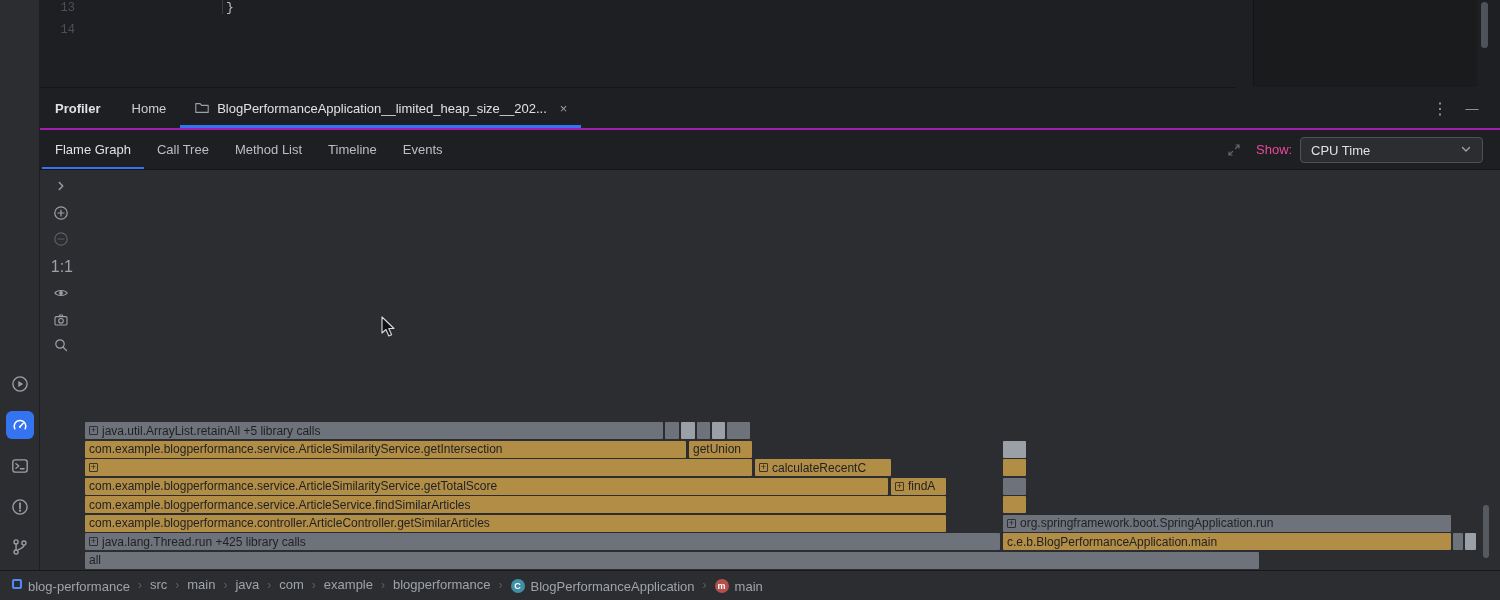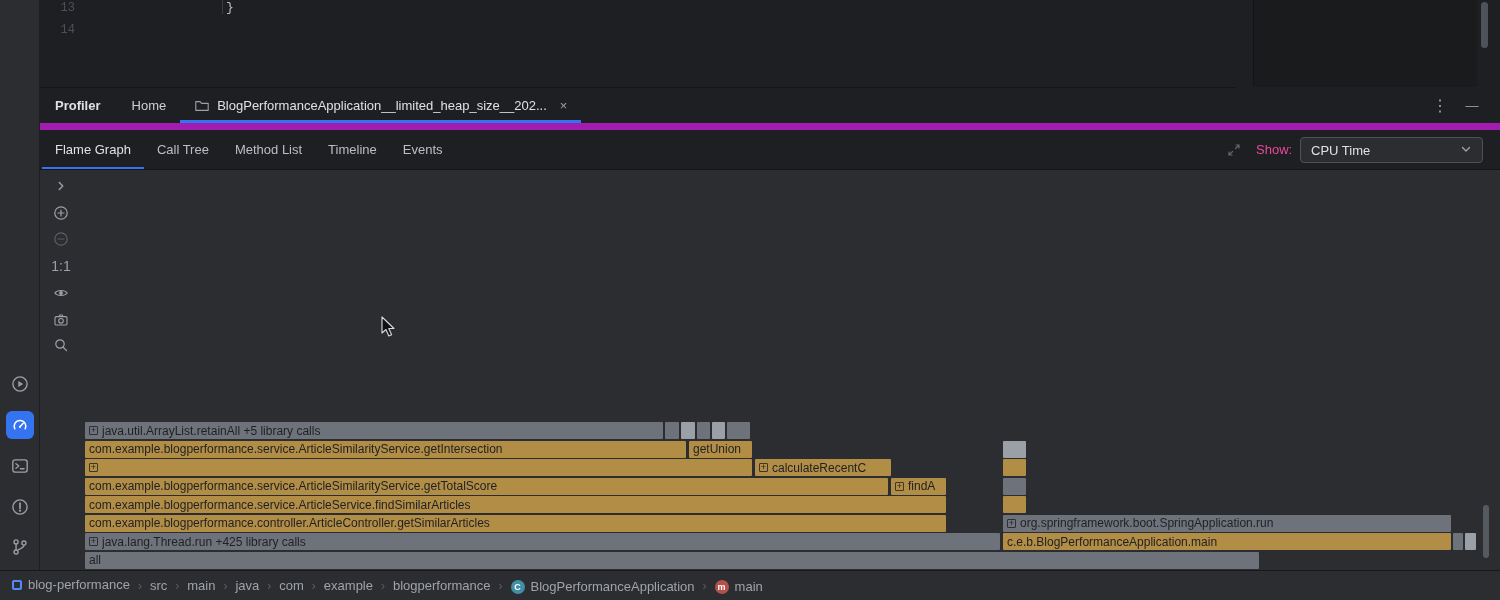--- a/index.html
+++ b/index.html
@@ -24,21 +24,21 @@
   .editor-dark-right { position:absolute; left:1213px; top:0; width:224px; height:87px; background:#1A1B1D; border-left:1px solid #131417; }
   .gutter { position:absolute; left:15px; top:-3px; width:20px; text-align:right;
     font-family:"Liberation Mono", monospace; font-size:12px; line-height:22px; color:#4B5059; }
   .indent-guide { position:absolute; left:182px; top:0; width:1px; height:14px; background:#3A3D42; }
   .code-line { position:absolute; left:186px; top:-3px; font-family:"Liberation Mono", monospace; font-size:13px; line-height:22px; color:#BCBEC4; }
   .editor-scrollbar { position:absolute; left:1441px; top:2px; width:7px; height:46px; background:#4E535B; border-radius:4px; }
   
   .profiler-header {
     position:absolute; left:40px; top:88px; width:1460px; height:42px;
     display:flex; align-items:center; padding-left:15px; background:#1E1F22;
-    border-bottom:7px solid #a21caf;
+    border-bottom:2px solid #a21caf;
   }
   .tool-title { font-weight:700; color:#DFE1E5; margin-right:19px; }
   .home-tab { height:100%; display:flex; align-items:center; padding:0 12px; color:#CED0D6; margin-right:2px; cursor:default; }
   .session-tab { height:100%; display:flex; align-items:center; gap:7px; padding:0 14px;
     box-shadow: inset 0 -3px 0 var(--accent,#3574F0); color:#DFE1E5; cursor:default; }
   .session-tab .tab-close { color:#9DA0A8; font-size:13px; margin-left:6px; }
   .hdr-spacer { flex:1; }
   .hdr-btn { width:24px; height:24px; display:flex; align-items:center; justify-content:center; color:#9DA0A8; font-size:15px; }
   .hdr-btn.kebab { margin-right:8px; font-size:16px; letter-spacing:0; }
   .hdr-btn.minimize { margin-right:16px; font-size:13px; }
@@ -55,21 +55,21 @@
   .show-label { position:absolute; left:1216px; top:12px; color:#ec4899; }
   .show-dropdown {
     position:absolute; left:1260px; top:7px; width:183px; height:26px;
     background:#2B2D30; border:1px solid #4E5157; border-radius:4px;
     display:flex; align-items:center; padding:0 8px 0 10px; color:#DFE1E5; cursor:default;
   }
   .show-dropdown .dd-value { flex:1; }
   
   .flame-area { position:absolute; left:40px; top:170px; width:1460px; height:400px; background:#2B2D30; }
   .flame-tool { position:absolute; left:13px; width:16px; height:16px; display:flex; align-items:center; justify-content:center; }
-  .scale-label { position:absolute; left:9px; top:88px; width:24px; text-align:center; font-size:14px; color:#9DA0A8; }
+  .scale-label { position:absolute; left:9px; top:88px; width:24px; text-align:right; font-size:16px; color:#9DA0A8; }
   .frame {
     position:absolute; height:17px; border-radius:1px;
     display:flex; align-items:center; padding-left:4px; overflow:hidden; white-space:nowrap;
     font-size:12px; color:#1F2023; cursor:default;
   }
   .seg-user { background:var(--c-user,#B18D46); }
   .seg-lib { background:var(--c-lib,#6E737B); }
   .seg-lib_light { background:var(--c-lib-light,#9BA0A7); }
   .expand-box {
     flex:0 0 auto; width:9px; height:9px; margin-right:4px;
@@ -77,21 +77,21 @@
     font-size:9px; line-height:7px; text-align:center; color:#1F2023;
   }
   .frame-label { overflow:hidden; text-overflow:clip; }
   .flame-scrollbar { position:absolute; left:1443px; top:335px; width:6px; height:53px; background:#555A61; border-radius:3px; }
   
   .status-bar {
     position:absolute; left:0; top:570px; width:1500px; height:30px;
     background:#2B2D30; border-top:1px solid #17181B;
     display:flex; align-items:center; padding-left:12px; color:#9FA3AA;
   }
-  .bc-item { display:inline-flex; align-items:center; gap:6px; cursor:default; }
+  .bc-item { display:inline-flex; align-items:flex-start; gap:6px; cursor:default; }
   .bc-sep { margin:0 8px; color:#5A5E66; font-size:12px; }
   .bc-icon { display:inline-block; }
   .project-icon { width:10px; height:10px; border:2px solid #548AF7; border-radius:2px; }
   .class-icon { width:14px; height:14px; border-radius:50%; background:#418FA5; color:#fff;
     font-size:9px; font-weight:700; line-height:14px; text-align:center; }
   .method-icon { width:14px; height:14px; border-radius:50%; background:#B4504C; color:#fff;
     font-size:9px; font-weight:700; line-height:14px; text-align:center; }
   
   .mouse-cursor { position:absolute; left:378px; top:316px; z-index:99; pointer-events:none; }
 </style>

